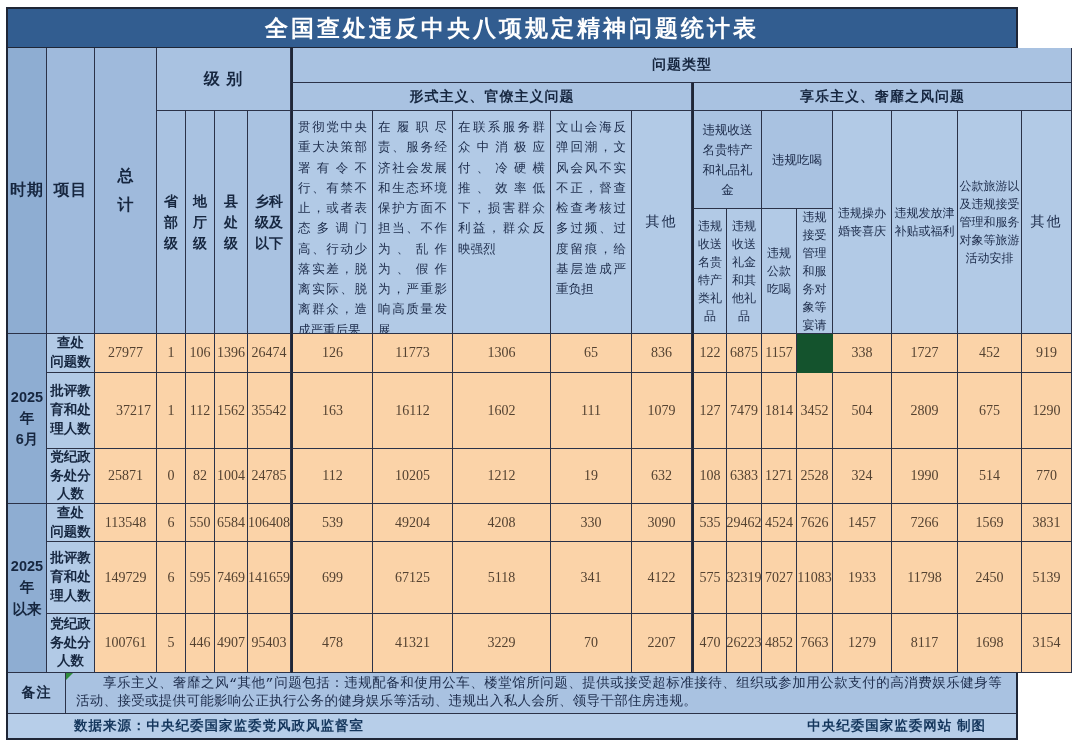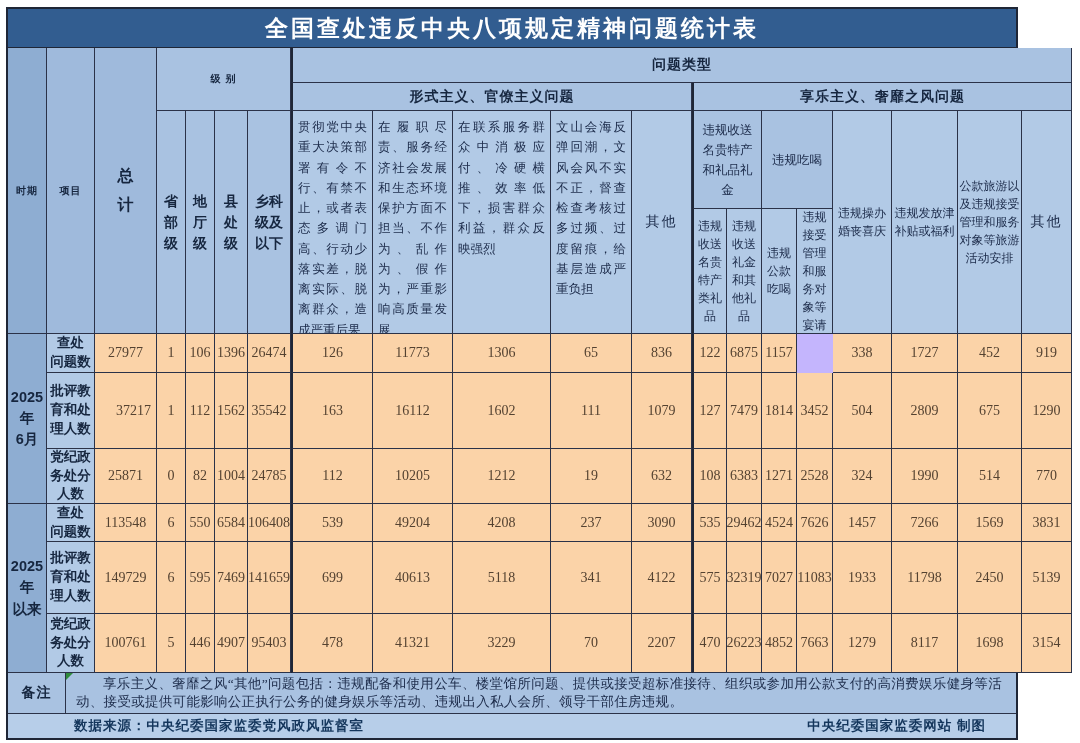--- a/index.html
+++ b/index.html
@@ -3,21 +3,21 @@
 <meta charset="utf-8">
 <style>
   * { margin:0; padding:0; box-sizing:border-box; }
   html,body { background:#ffffff; }
   .page {
     position:relative; width:1080px; height:743px; background:#ffffff;
     font-family:"Liberation Sans","DejaVu Sans",sans-serif; overflow:hidden;
   }
   .table-wrap {
     position:absolute; left:6px; top:7px; width:1012px;
-    border:2px solid #1f2636; background:#c4b5fd;
+    border:2px solid #1f2636; background:#14532d;
   }
   .title-bar {
     height:39px; background:#325d90; color:#ffffff;
     display:flex; align-items:center; justify-content:center;
     font-family:"Liberation Serif","DejaVu Serif",serif;
     font-weight:bold; font-size:23px; letter-spacing:3px;
     border-bottom:1px solid #1f2636;
   }
   .grid {
     display:grid; width:1064px;
@@ -27,21 +27,21 @@
   .cell {
     border-right:1px solid #2b3248; border-bottom:1px solid #2b3248;
     display:flex; align-items:center; justify-content:center;
     text-align:center; color:#16263f; overflow:hidden;
   }
   .tl { border-left:2px solid #1f2636; }
   .b1 { background:#8eadd2; }
   .b2 { background:#9fbadc; }
   .b3 { background:#a9c2e1; }
   .b4 { background:#b2cae6; }
-  .hdr { font-weight:bold; font-size:10px; letter-spacing:1px; }
+  .hdr { font-weight:bold; font-size:16px; letter-spacing:1px; }
   .hdr-sm { font-weight:bold; font-size:14px; letter-spacing:1px; }
   .pre { white-space:pre-line; line-height:1.35; }
   .total { font-size:16px; font-weight:bold; line-height:1.8; }
   .lvl { font-weight:bold; font-size:14px; line-height:1.5; padding:0 4px; }
   .desc {
     font-family:"Liberation Serif","DejaVu Serif",serif;
     font-size:12.5px; line-height:1.62; color:#1c2b4a;
     padding:6px 5px; text-align:justify; align-items:flex-start;
     display:block;
   }
@@ -65,21 +65,21 @@
   .remarks-label {
     width:58px; background:#a9c2e1; border-right:1px solid #2b3248;
     display:flex; align-items:center; justify-content:center;
     font-weight:bold; font-size:14px; letter-spacing:1px; color:#16263f;
   }
   .remarks-body {
     position:relative; flex:1; background:#a9c2e1; padding:2px 14px 2px 10px;
     font-family:"Liberation Serif","DejaVu Serif",serif;
     font-size:13.5px; line-height:18px; color:#1c2b4a; text-align:justify;
   }
-  .remarks-body p { text-indent:2em; letter-spacing:0.3px; }
+  .remarks-body p { text-indent:2em; letter-spacing:0.3px;font-family:Liberation Mono, monospace; }
   .flag {
     position:absolute; left:0; top:0; width:0; height:0;
     border-top:7px solid #2f8b3c; border-right:7px solid transparent;
   }
   .footer-row {
     display:flex; height:24px; background:#b7cee9;
     align-items:center; justify-content:space-between;
     padding:0 30px 0 66px;
     font-weight:bold; font-size:13.5px; color:#14365c; letter-spacing:1px;
   }
@@ -194,40 +194,40 @@
         <div class="cell item-cell" style="grid-area: 8 / 2 / 9 / 3;">查处
 问题数</div>
         <div class="cell v" style="grid-area: 8 / 3 / 9 / 4;">113548</div>
         <div class="cell v" style="grid-area: 8 / 4 / 9 / 5;">6</div>
         <div class="cell v" style="grid-area: 8 / 5 / 9 / 6;">550</div>
         <div class="cell v" style="grid-area: 8 / 6 / 9 / 7;">6584</div>
         <div class="cell v" style="grid-area: 8 / 7 / 9 / 8;">106408</div>
         <div class="cell v tl" style="grid-area: 8 / 8 / 9 / 9;">539</div>
         <div class="cell v" style="grid-area: 8 / 9 / 9 / 10;">49204</div>
         <div class="cell v" style="grid-area: 8 / 10 / 9 / 11;">4208</div>
-        <div class="cell v" style="grid-area: 8 / 11 / 9 / 12;">237</div>
+        <div class="cell v" style="grid-area: 8 / 11 / 9 / 12;">330</div>
         <div class="cell v" style="grid-area: 8 / 12 / 9 / 13;">3090</div>
         <div class="cell v tl" style="grid-area: 8 / 13 / 9 / 14;">535</div>
         <div class="cell v" style="grid-area: 8 / 14 / 9 / 15;">29462</div>
         <div class="cell v" style="grid-area: 8 / 15 / 9 / 16;">4524</div>
         <div class="cell v" style="grid-area: 8 / 16 / 9 / 17;">7626</div>
         <div class="cell v" style="grid-area: 8 / 17 / 9 / 18;">1457</div>
         <div class="cell v" style="grid-area: 8 / 18 / 9 / 19;">7266</div>
         <div class="cell v" style="grid-area: 8 / 19 / 9 / 20;">1569</div>
         <div class="cell v" style="grid-area: 8 / 20 / 9 / 21;">3831</div>
         <div class="cell item-cell" style="grid-area: 9 / 2 / 10 / 3;">批评教
 育和处
 理人数</div>
         <div class="cell v" style="grid-area: 9 / 3 / 10 / 4;">149729</div>
         <div class="cell v" style="grid-area: 9 / 4 / 10 / 5;">6</div>
         <div class="cell v" style="grid-area: 9 / 5 / 10 / 6;">595</div>
         <div class="cell v" style="grid-area: 9 / 6 / 10 / 7;">7469</div>
         <div class="cell v" style="grid-area: 9 / 7 / 10 / 8;">141659</div>
         <div class="cell v tl" style="grid-area: 9 / 8 / 10 / 9;">699</div>
-        <div class="cell v" style="grid-area: 9 / 9 / 10 / 10;">40613</div>
+        <div class="cell v" style="grid-area: 9 / 9 / 10 / 10;">67125</div>
         <div class="cell v" style="grid-area: 9 / 10 / 10 / 11;">5118</div>
         <div class="cell v" style="grid-area: 9 / 11 / 10 / 12;">341</div>
         <div class="cell v" style="grid-area: 9 / 12 / 10 / 13;">4122</div>
         <div class="cell v tl" style="grid-area: 9 / 13 / 10 / 14;">575</div>
         <div class="cell v" style="grid-area: 9 / 14 / 10 / 15;">32319</div>
         <div class="cell v" style="grid-area: 9 / 15 / 10 / 16;">7027</div>
         <div class="cell v" style="grid-area: 9 / 16 / 10 / 17;">11083</div>
         <div class="cell v" style="grid-area: 9 / 17 / 10 / 18;">1933</div>
         <div class="cell v" style="grid-area: 9 / 18 / 10 / 19;">11798</div>
         <div class="cell v" style="grid-area: 9 / 19 / 10 / 20;">2450</div>

